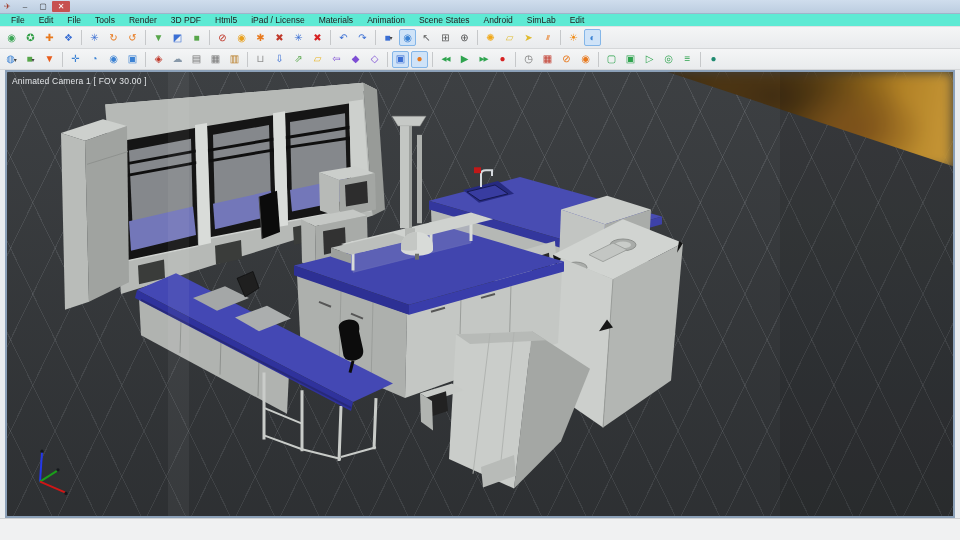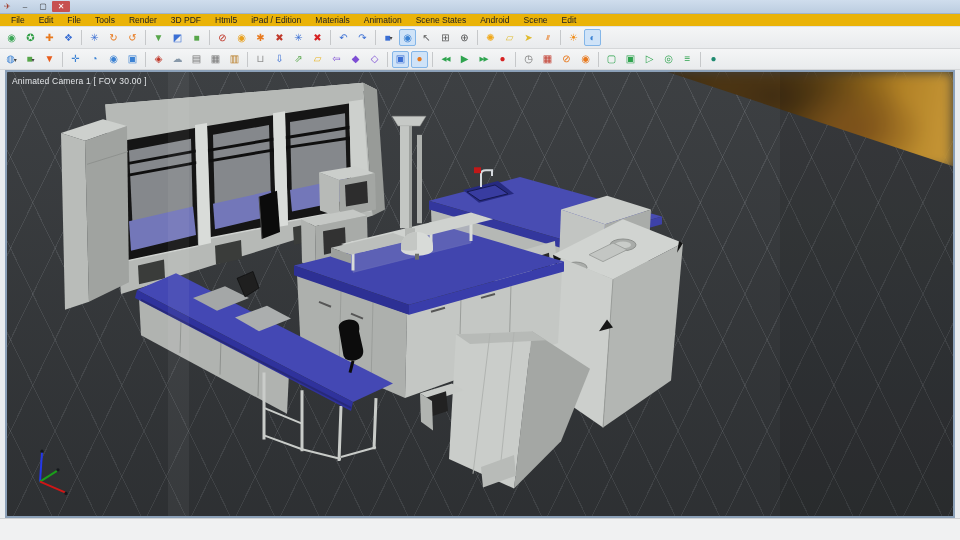--- a/index.html
+++ b/index.html
@@ -8,21 +8,21 @@
        -webkit-font-smoothing:antialiased;}
   
   .titlebar{height:13px;background:linear-gradient(#cfdded,#bccde0);display:flex;align-items:center;
             border-bottom:1px solid #9fb4cb;flex:0 0 auto;}
   .win-icon{width:8px;height:8px;margin:0 4px;font-size:8px;line-height:8px;color:#a33c2c;}
   .title-text{flex:1;text-align:center;font-size:8.5px;color:#1c1c1c;white-space:nowrap;overflow:hidden;}
   .win-controls{display:flex;align-items:center;margin-right:2px;}
   .win-btn{width:18px;height:11px;font-size:8px;line-height:11px;text-align:center;color:#333;cursor:default;}
   .win-btn.close{background:#c75050;color:#fff;border-radius:1px;}
   
-  .menubar{height:12px;background:#eab308;display:flex;align-items:center;padding-left:4px;
+  .menubar{height:12px;background:#5eead4;display:flex;align-items:center;padding-left:4px;
            border-bottom:1px solid #e0e2e4;flex:0 0 auto;}
   .menu-item{font-size:8.5px;color:#222;padding:0 7px;line-height:12px;}
   
   .toolbar{background:linear-gradient(#f4f5f6,#e9ebed);display:flex;align-items:center;padding:0 2px;
            border-bottom:1px solid #d5d7d9;flex:0 0 auto;}
   .tb1{height:21px;} .tb2{height:20px;}
   .tbtn{width:17px;height:17px;margin:0 1px;display:flex;align-items:center;justify-content:center;
         border:1px solid transparent;border-radius:2px;box-sizing:border-box;position:relative;}
   .tbtn.active{background:#cfe3f8;border-color:#84b6e8;}
   .tbtn .glyph{font-size:10px;line-height:10px;}
@@ -63,26 +63,26 @@
   </div>
 
   <div class="menubar" id="menubar">
       <span class="menu-item">File</span>
       <span class="menu-item">Edit</span>
       <span class="menu-item">File</span>
       <span class="menu-item">Tools</span>
       <span class="menu-item">Render</span>
       <span class="menu-item">3D PDF</span>
       <span class="menu-item">Html5</span>
-      <span class="menu-item">iPad / Edition</span>
+      <span class="menu-item">iPad / License</span>
       <span class="menu-item">Materials</span>
       <span class="menu-item">Animation</span>
       <span class="menu-item">Scene States</span>
       <span class="menu-item">Android</span>
-      <span class="menu-item">Scene</span>
+      <span class="menu-item">SimLab</span>
       <span class="menu-item">Edit</span>
     </div>
 
   <div class="toolbar tb1" id="toolbar1">
       <span class="tbtn">
         <span class="glyph" style="color: rgb(58, 166, 85);">◉</span>
       </span>
       <span class="tbtn">
         <span class="glyph" style="color: rgb(47, 158, 68);">✪</span>
       </span>

